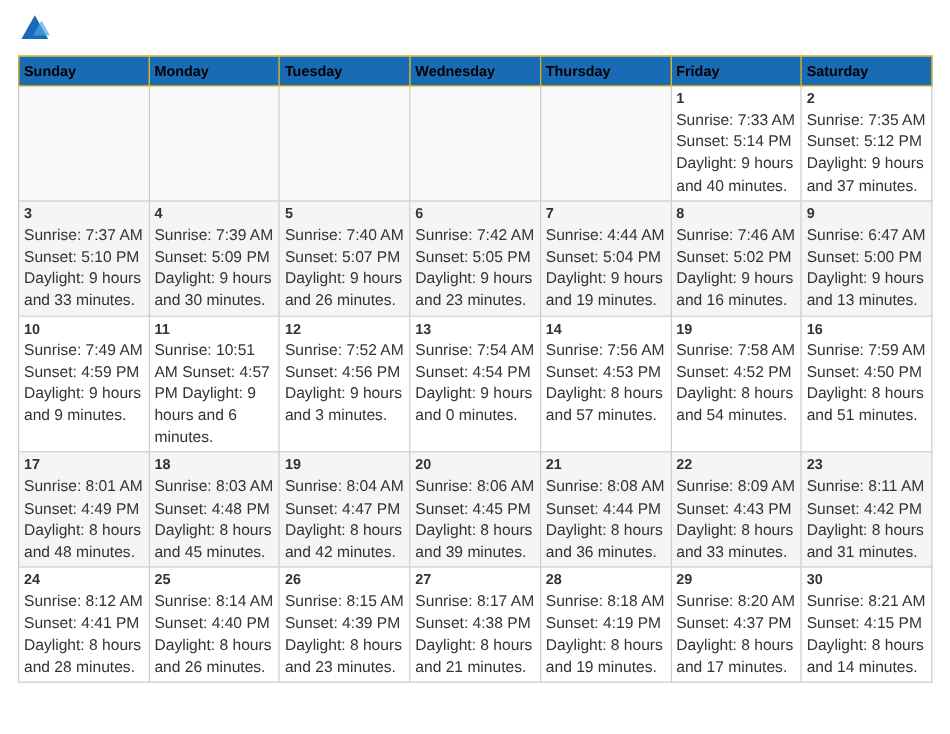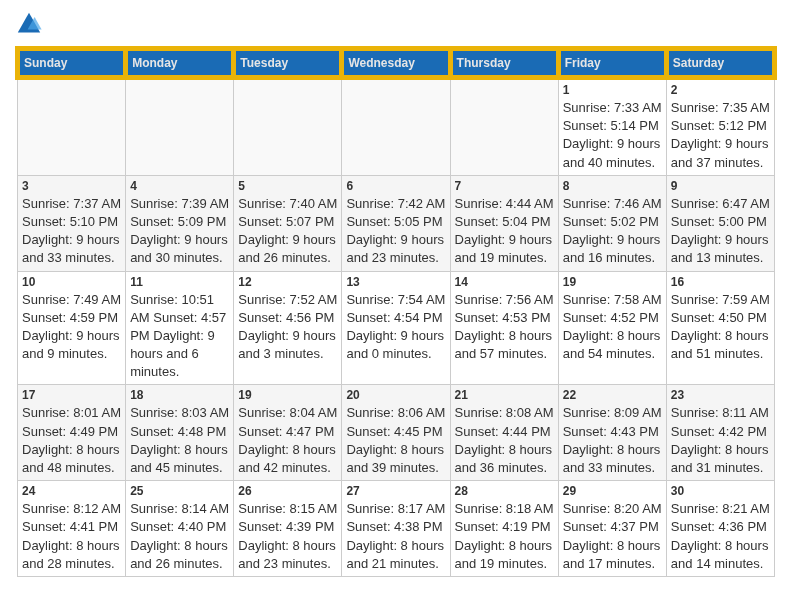--- a/index.html
+++ b/index.html
@@ -57,26 +57,26 @@
       font-size: 14px;
       color: #555;
     }
     .calendar-table {
       width: 100%;
       border-collapse: collapse;
       table-layout: fixed;
     }
     .calendar-table th {
       background: #1a6bb5;
-      color: #e5e5e5;
+      color: #000000;
       font-size: 12px;
       font-weight: bold;
       padding: 5px 4px;
       text-align: left;
-      border: 5px solid #eab308;
+      border: 1px solid #eab308;
     }
     .calendar-table td {
       border: 1px solid #ccc;
       vertical-align: top;
       padding: 3px 4px;
       height: 80px;
       background: #fff;
       font-size: 10px;
       color: #333;
     }
@@ -345,20 +345,20 @@
           <td>
             <div class="day-number">29</div>
             <div class="day-info">Sunrise: 8:20 AM
 Sunset: 4:37 PM
 Daylight: 8 hours
 and 17 minutes.</div>
           </td>
           <td>
             <div class="day-number">30</div>
             <div class="day-info">Sunrise: 8:21 AM
-Sunset: 4:36 PM
+Sunset: 4:15 PM
 Daylight: 8 hours
 and 14 minutes.</div>
           </td>
         </tr>
       </tbody>
   </table>
 </div>
 
 </body></html>

